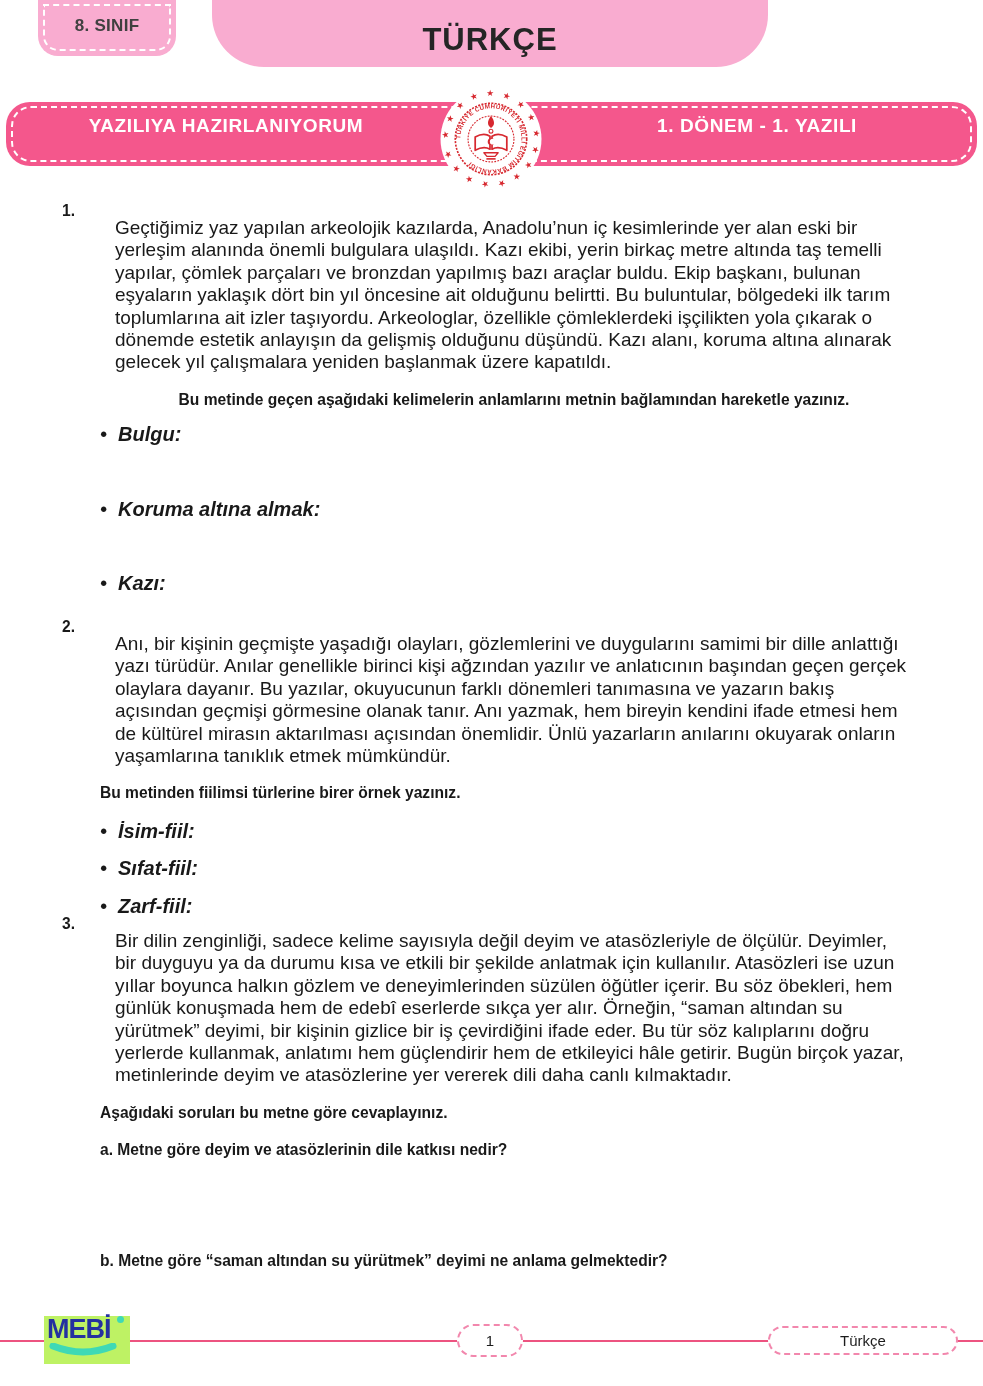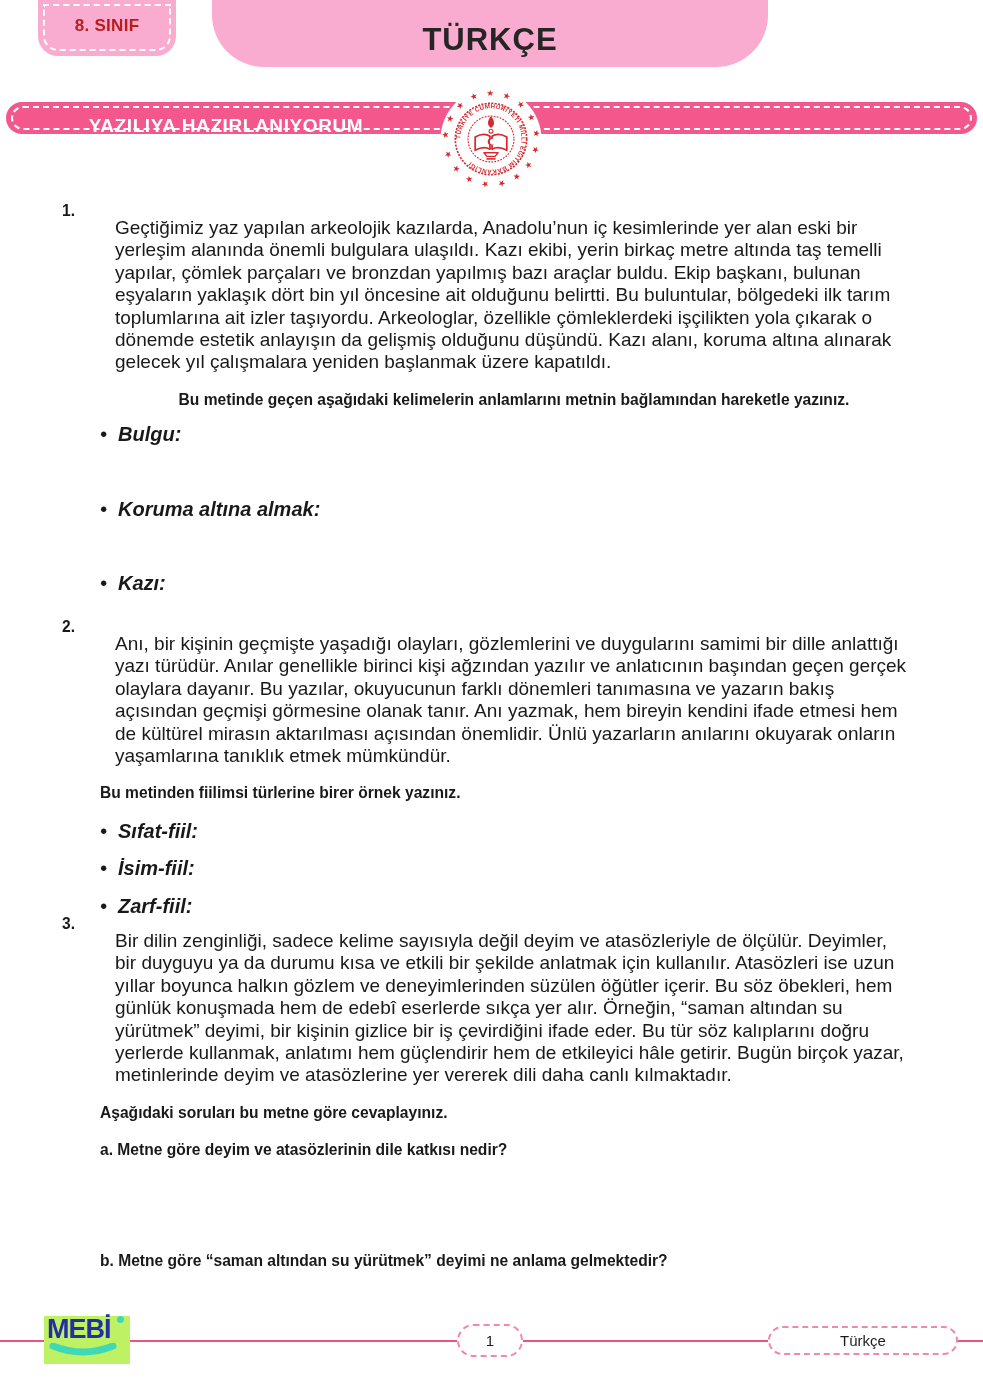--- a/index.html
+++ b/index.html
@@ -12,32 +12,32 @@
   .grade-badge{
     position:absolute;left:38px;top:0;width:138px;height:56px;
     background:#F9ACD0;border-radius:0 0 20px 20px;
   }
   .grade-badge::after{
     content:"";position:absolute;left:5px;right:5px;top:4px;bottom:5px;
     border:2px dashed #ffffff;border-radius:0 0 15px 15px;
   }
   .grade-badge span{
     position:absolute;left:0;right:0;top:16px;text-align:center;
-    font-size:17px;font-weight:700;color:#b91c1c;letter-spacing:.3px;
+    font-size:17px;font-weight:700;color:#404040;letter-spacing:.3px;
   }
   .title-box{
     position:absolute;left:212px;top:0;width:556px;height:67px;
     background:#F9ACD0;border-radius:0 0 52px 52px;
   }
   .title-box span{
     position:absolute;left:0;right:0;top:22px;text-align:center;
     font-size:31px;font-weight:700;color:#252525;letter-spacing:1px;
   }
   .banner{
-    position:absolute;left:6px;right:6px;top:102px;height:32px;
+    position:absolute;left:6px;right:6px;top:102px;height:64px;
     background:#F4578C;border-radius:24px;
   }
   .banner::after{
     content:"";position:absolute;left:5px;right:5px;top:4px;bottom:4px;
     border:2px dashed #ffffff;border-radius:20px;
   }
   .banner-left,.banner-right{
     position:absolute;top:13px;font-size:19px;font-weight:700;color:#ffffff;
     letter-spacing:.6px;text-align:center;
   }
@@ -91,20 +91,21 @@
   <div class="grade-badge">
     <span>8. SINIF</span>
   </div>
 
   <div class="title-box">
     <span>TÜRKÇE</span>
   </div>
 
   <div class="banner">
     <span class="banner-left">YAZILIYA HAZIRLANIYORUM</span>
+    <span class="banner-right">1. DÖNEM - 1. YAZILI</span>
   </div>
 
   <svg class="meb-logo" viewBox="0 0 100 100" aria-hidden="true">
     <defs>
       <path id="ring-stars" d="M50,50 m-42,0 a42,42 0 1,1 84,0 a42,42 0 1,1 -84,0"></path>
       <path id="ring-text" d="M50,50 m-30,0 a30,30 0 1,1 60,0 a30,30 0 1,1 -60,0"></path>
     </defs>
     <circle cx="50" cy="50" r="49.5" fill="#ffffff"></circle>
     <text class="logo-stars"><textPath href="#ring-stars">★  ★  ★  ★  ★  ★  ★  ★  ★  ★  ★  ★  ★  ★  ★  ★  ★</textPath></text>
     <circle cx="50" cy="50" r="35" fill="none" stroke="#D7282F" stroke-width="1.6" stroke-dasharray="2 1.3"></circle>
@@ -131,22 +132,22 @@
       <div class="bullet"><span>Koruma altına almak:</span></div>
       <div class="bullet"><span>Kazı:</span></div>
     </div>
   </section>
 
   <section class="question q2">
     <span class="qnum">2.</span>
     <div class="qbody">
       <p class="qtext">Anı, bir kişinin geçmişte yaşadığı olayları, gözlemlerini ve duygularını samimi bir dille anlattığı yazı türüdür. Anılar genellikle birinci kişi ağzından yazılır ve anlatıcının başından geçen gerçek olaylara dayanır. Bu yazılar, okuyucunun farklı dönemleri tanımasına ve yazarın bakış açısından geçmişi görmesine olanak tanır. Anı yazmak, hem bireyin kendini ifade etmesi hem de kültürel mirasın aktarılması açısından önemlidir. Ünlü yazarların anılarını okuyarak onların yaşamlarına tanıklık etmek mümkündür.</p>
       <p class="instr">Bu metinden fiilimsi türlerine birer örnek yazınız.</p>
+      <div class="bullet"><span>İsim-fiil:</span></div>
       <div class="bullet"><span>Sıfat-fiil:</span></div>
-      <div class="bullet"><span>İsim-fiil:</span></div>
       <div class="bullet"><span>Zarf-fiil:</span></div>
     </div>
   </section>
 
   <section class="question q3">
     <span class="qnum">3.</span>
     <div class="qbody">
       <p class="qtext">Bir dilin zenginliği, sadece kelime sayısıyla değil deyim ve atasözleriyle de ölçülür. Deyimler, bir duyguyu ya da durumu kısa ve etkili bir şekilde anlatmak için kullanılır. Atasözleri ise uzun yıllar boyunca halkın gözlem ve deneyimlerinden süzülen öğütler içerir. Bu söz öbekleri, hem günlük konuşmada hem de edebî eserlerde sıkça yer alır. Örneğin, “saman altından su yürütmek” deyimi, bir kişinin gizlice bir iş çevirdiğini ifade eder. Bu tür söz kalıplarını doğru yerlerde kullanmak, anlatımı hem güçlendirir hem de etkileyici hâle getirir. Bugün birçok yazar, metinlerinde deyim ve atasözlerine yer vererek dili daha canlı kılmaktadır.</p>
       <p class="instr">Aşağıdaki soruları bu metne göre cevaplayınız.</p>
       <p class="subq subq-a">a. Metne göre deyim ve atasözlerinin dile katkısı nedir?</p>

